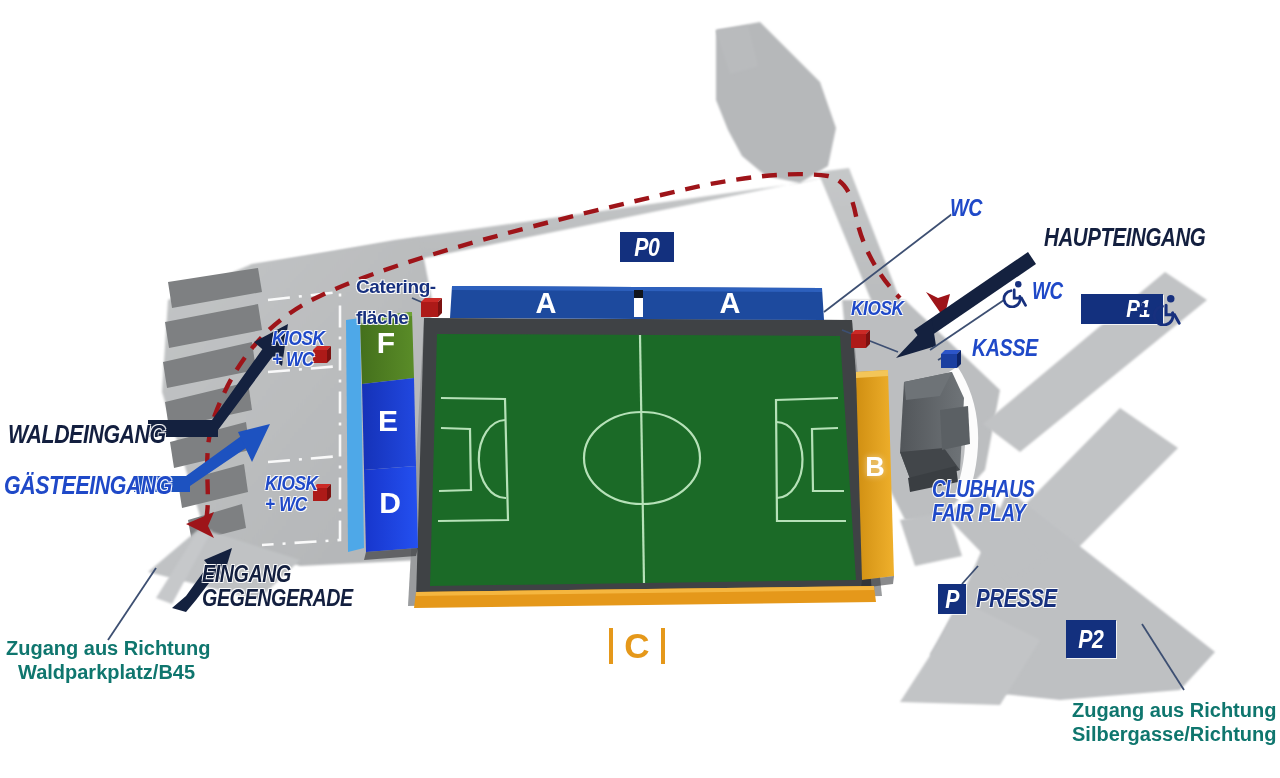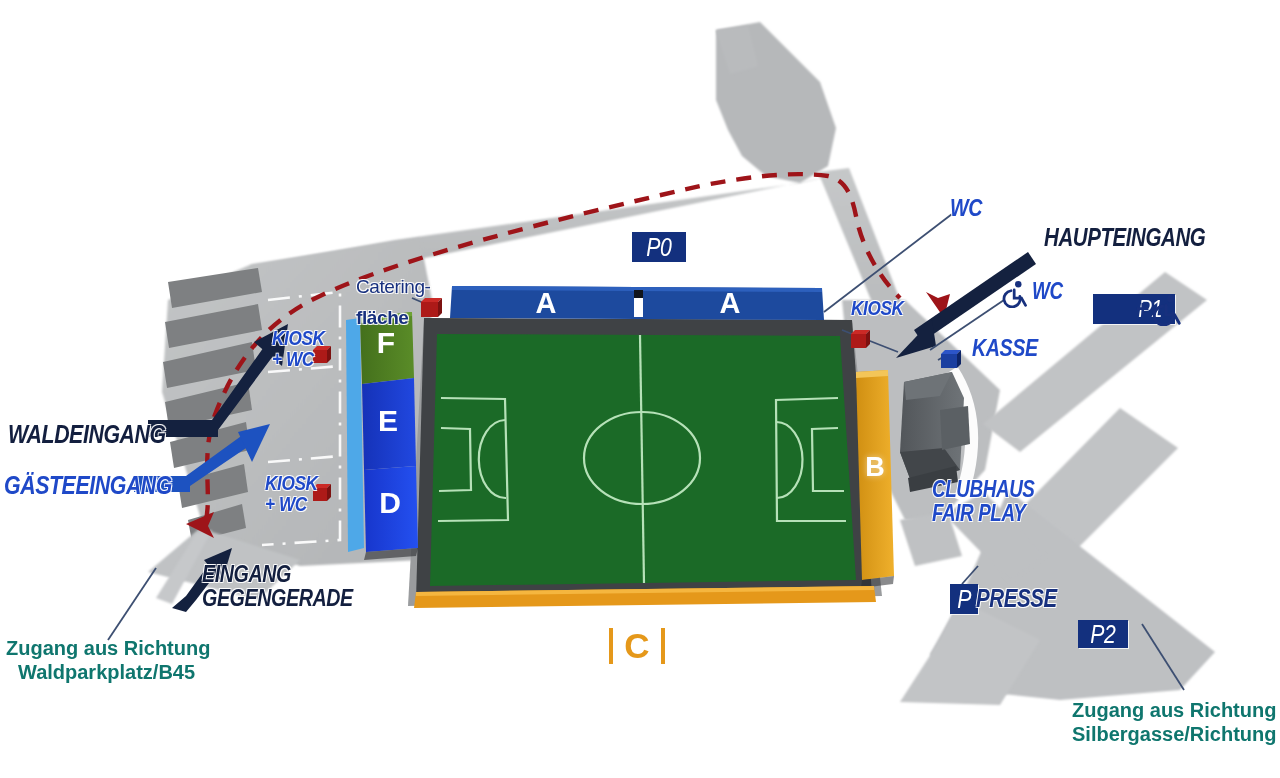--- a/index.html
+++ b/index.html
@@ -15,23 +15,23 @@
         transform:scaleX(.82);transform-origin:left center;}
   .navy{color:#131f3f;}
   .blue{color:#1f49c8;}
   .blue-d{color:#17307e;}
   .shadow1{text-shadow:1px 1px 0 rgba(255,255,255,.9), -1px -1px 0 rgba(255,255,255,.9),
                        1px -1px 0 rgba(255,255,255,.8), -1px 1px 0 rgba(255,255,255,.8);}
   .round{font-weight:bold;font-style:normal;letter-spacing:0px;color:#0f766e;}
 
   
   .pbadge{position:absolute;background:#13307e;color:#ffffff;
-          font-style:italic;font-weight:normal;
+          font-style:italic;font-weight:bold;
           display:flex;align-items:center;justify-content:center;
-          box-shadow:1px 1px 0 rgba(255,255,255,.8);margin-left:12px;}
+          box-shadow:1px 1px 0 rgba(255,255,255,.8);}
   .pbadge span{transform:scaleX(.85);letter-spacing:-0.5px;}
 
   
   .stand-letter{position:absolute;color:#ffffff;font-weight:bold;
                 font-family:"Liberation Sans",sans-serif;
                 display:flex;align-items:center;justify-content:center;}
   .wheel{position:absolute;}
 </style>
 </head>
 <body>
@@ -280,21 +280,21 @@
 <div class="pbadge" style="left:1081px;top:294px;width:50px;height:30px;font-size:24px;padding-left:32px;">
   <span>P1</span>
 </div>
 <div class="lbl blue-d" style="left:1136px;top:298px;font-size:23px;font-weight:bold;">+</div>
 <svg class="wheel" style="left:1152px;top:294px;" width="30" height="32" viewBox="0 0 32 34">
   <circle cx="20" cy="5" r="4" fill="#17307e"></circle>
   <path d="M15 12 L15 22 L24 22 L29 31" stroke="#17307e" stroke-width="3.2" fill="none" stroke-linecap="round"></path>
   <path d="M22 20 A10 10 0 1 1 11 13" stroke="#17307e" stroke-width="3.2" fill="none" stroke-linecap="round"></path>
 </svg>
 
-<div class="pbadge" style="left:1066px;top:620px;width:50px;height:28px;font-size:25px;">
+<div class="pbadge" style="left:1066px;top:620px;width:50px;height:38px;font-size:25px;">
   <span>P2</span>
 </div>
 
 <div class="pbadge" style="left:938px;top:584px;width:28px;height:30px;font-size:25px;">
   <span>P</span>
 </div>
 <div class="lbl cond blue-d shadow1" style="left:976px;top:586px;font-size:25px;">PRESSE</div>
 
 <div class="lbl cond blue shadow1" style="left:950px;top:196px;font-size:24px;">WC</div>
 
@@ -307,21 +307,21 @@
 </svg>
 <div class="lbl cond blue shadow1" style="left:1032px;top:280px;font-size:23px;">WC</div>
 
 <div class="lbl cond blue shadow1" style="left:972px;top:336px;font-size:24px;">KASSE</div>
 
 <div class="lbl cond blue shadow1" style="left:851px;top:297px;font-size:21px;">KIOSK</div>
 
 <div class="lbl cond blue shadow1" style="left:932px;top:478px;font-size:23px;">CLUBHAUS</div>
 <div class="lbl cond blue shadow1" style="left:932px;top:502px;font-size:23px;">FAIR PLAY</div>
 
-<div class="lbl blue-d shadow1" style="left:356px;top:277px;font-size:19px;font-weight:normal;letter-spacing:-.4px;">Catering-</div>
+<div class="lbl blue-d shadow1" style="left:356px;top:277px;font-size:19px;font-weight:bold;letter-spacing:-.4px;">Catering-</div>
 <div class="lbl blue-d shadow1" style="left:356px;top:295px;font-size:19px;font-weight:bold;letter-spacing:-.4px;margin-top:13px;">fläche</div>
 
 <div class="lbl cond blue shadow1" style="left:272px;top:327px;font-size:21px;">KIOSK</div>
 <div class="lbl cond blue shadow1" style="left:272px;top:348px;font-size:21px;">+ WC</div>
 
 <div class="lbl cond blue shadow1" style="left:265px;top:472px;font-size:21px;">KIOSK</div>
 <div class="lbl cond blue shadow1" style="left:265px;top:493px;font-size:21px;">+ WC</div>
 
 <div class="lbl cond navy shadow1" style="left:8px;top:421px;font-size:26px;">WALDEINGANG</div>
 

